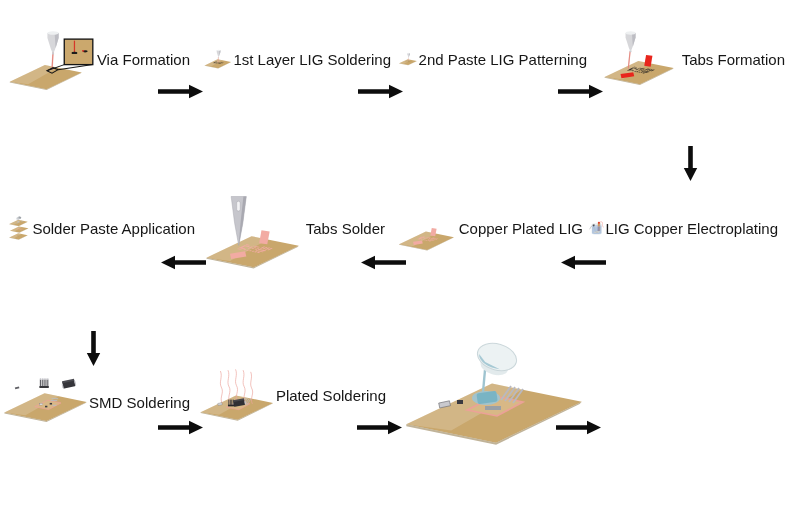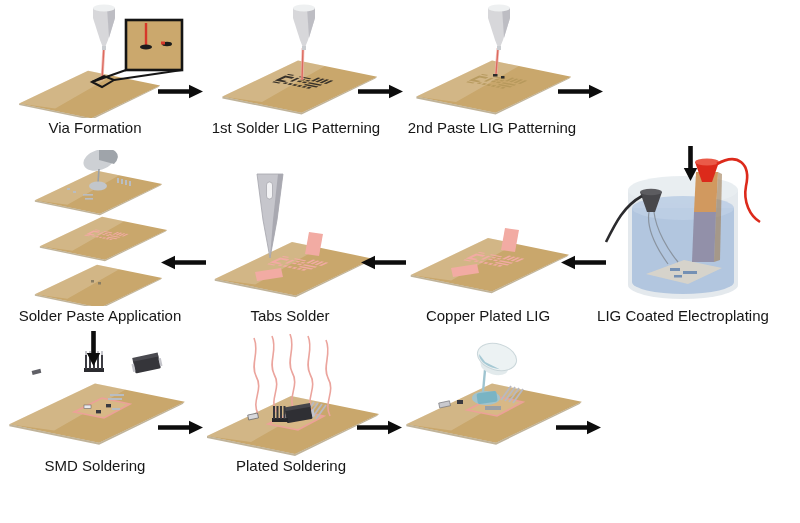--- a/index.html
+++ b/index.html
@@ -1,18 +1,18 @@
 <!DOCTYPE html>
 <html><head>
 <meta charset="utf-8">
 <style>
   html,body{margin:0;padding:0;background:#ffffff;}
   #fig{position:relative;width:800px;height:523px;background:#ffffff;
        font-family:"Liberation Sans",sans-serif;overflow:hidden;}
-  .panel{position:absolute;display:flex;flex-direction:column;align-items:center;}
+  .panel{position:absolute;display:flex;align-items:center;}
   .panel svg{display:block;}
   .step-label{font-size:15px;line-height:16px;color:#161616;white-space:nowrap;
               text-align:center;margin-top:2px;}
   .arrow{position:absolute;}
 </style>
 </head>
 <body>
 
 <svg width="0" height="0" style="position:absolute" aria-hidden="true">
   <defs>
@@ -80,36 +80,48 @@
   </div>
 
   <div class="panel" style="left:201px;top:4;width:190px">
     <svg width="190" height="118" viewBox="0 0 190 118">
       <use href="#def-board" transform="translate(97,84) scale(0.9)" color="#c9a76c"></use>
       <use href="#def-pattern" transform="matrix(0.85,0.17,-0.55,0.26,89,72)" color="#38322a"></use>
       <line x1="102" y1="48" x2="101" y2="80" stroke="#eeb3ac" stroke-width="3" opacity="0.8"></line>
       <line x1="102" y1="48" x2="101" y2="80" stroke-width="1.4" stroke="#dd6a5f"></line>
       <use href="#def-laser" transform="translate(103,16)"></use>
     </svg>
-    <div class="step-label">1st Solder LIG Patterning</div>
+    <div class="step-label">1st Layer LIG Soldering</div>
   </div>
 
   <div class="panel" style="left:397px;top:4;width:190px">
     <svg width="190" height="118" viewBox="0 0 190 118">
       <use href="#def-board" transform="translate(95,84) scale(0.9)" color="#c9a76c"></use>
       <use href="#def-pattern" transform="matrix(0.85,0.17,-0.55,0.26,87,72)" opacity="0.85" color="#b4975a"></use>
       <rect x="96" y="74" width="4.5" height="2.5" fill="#2b2b2b"></rect>
       <rect x="104" y="76" width="3.5" height="2.5" fill="#2b2b2b"></rect>
       <line x1="101" y1="48" x2="99" y2="74" stroke="#eeb3ac" stroke-width="3" opacity="0.8"></line>
       <line x1="101" y1="48" x2="99" y2="74" stroke-width="1.4" stroke="#dd6a5f"></line>
       <use href="#def-laser" transform="translate(102,16)"></use>
     </svg>
     <div class="step-label">2nd Paste LIG Patterning</div>
   </div>
 
+  <div class="panel" style="left:595px;top:4;width:190px">
+    <svg width="190" height="118" viewBox="0 0 190 118">
+      <use href="#def-board" transform="translate(95,86) scale(0.88)" color="#c9a76c"></use>
+      <polygon points="112,50 126,52 122,76 108,74" fill="#e8251c"></polygon>
+      <polygon points="56,92 84,88 86,97 58,101" fill="#e8251c"></polygon>
+      <use href="#def-pattern" transform="matrix(0.85,0.17,-0.55,0.26,88,74)" color="#38322a"></use>
+      <line x1="77" y1="42" x2="73" y2="80" stroke="#eeb3ac" stroke-width="3" opacity="0.8"></line>
+      <line x1="77" y1="42" x2="73" y2="80" stroke-width="1.4" stroke="#dd6a5f"></line>
+      <use href="#def-laser" transform="translate(78,10)"></use>
+    </svg>
+    <div class="step-label">Tabs Formation</div>
+  </div>
 
   <div class="panel" style="left:588px;top:150px;width:190px">
     <svg width="190" height="156" viewBox="0 0 190 156">
       <g>
         <path d="M40,40 V135 A55,14 0 0 0 150,135 V40 Z" fill="#dde4e9" opacity="0.8"></path>
         <ellipse cx="95" cy="40" rx="55" ry="14" fill="#e8edf0" opacity="0.95"></ellipse>
         <path d="M44,58 V132 A51,12 0 0 0 146,132 V58 Z" opacity="0.85" fill="#a9bfdc"></path>
         <ellipse cx="95" cy="58" rx="51" ry="12" fill="#bccee4" opacity="0.9"></ellipse>
       </g>
       <g>
@@ -129,21 +141,21 @@
         <path d="M129,14 C150,2 163,14 158,36 C155,52 162,66 172,72" fill="none" stroke-width="2.6" stroke="#dc2a1b"></path>
       </g>
       <g>
         <polygon points="52,42 74,42 67,62 59,62" fill="#47474b"></polygon>
         <ellipse cx="63" cy="42" rx="11" ry="3.2" fill="#5c5c60"></ellipse>
         <path d="M54,46 C36,56 28,72 18,92" fill="none" stroke-width="2.6" stroke="#2b2b2e"></path>
         <path d="M61,62 C58,80 70,100 80,114" fill="none" stroke="#8a94a0" stroke-width="1.2"></path>
         <path d="M66,62 C68,80 80,100 90,112" fill="none" stroke="#8a94a0" stroke-width="1.2"></path>
       </g>
     </svg>
-    <div class="step-label">LIG Coated Electroplating</div>
+    <div class="step-label">LIG Copper Electroplating</div>
   </div>
 
   <div class="panel" style="left:393px;top:150px;width:190px">
     <svg width="190" height="156" viewBox="0 0 190 156">
       <use href="#def-board" transform="translate(95,112) scale(0.92)" color="#c9a76c"></use>
       <polygon points="112,78 126,80 122,102 108,100" fill="#f2aba3"></polygon>
       <polygon points="58,118 84,114 86,123 60,127" fill="#f2aba3"></polygon>
       <use href="#def-pattern" transform="matrix(0.85,0.17,-0.55,0.26,88,100)" color="#f2aba3"></use>
     </svg>
     <div class="step-label">Copper Plated LIG</div>

